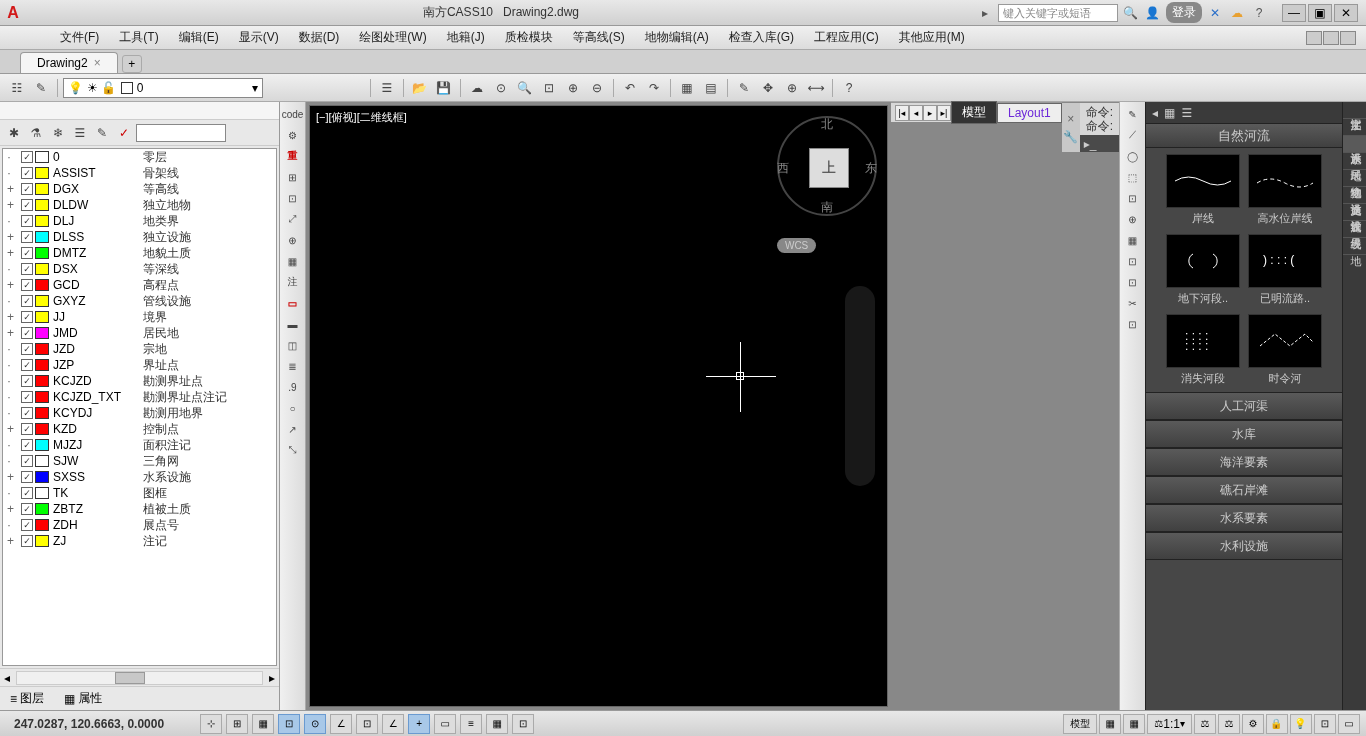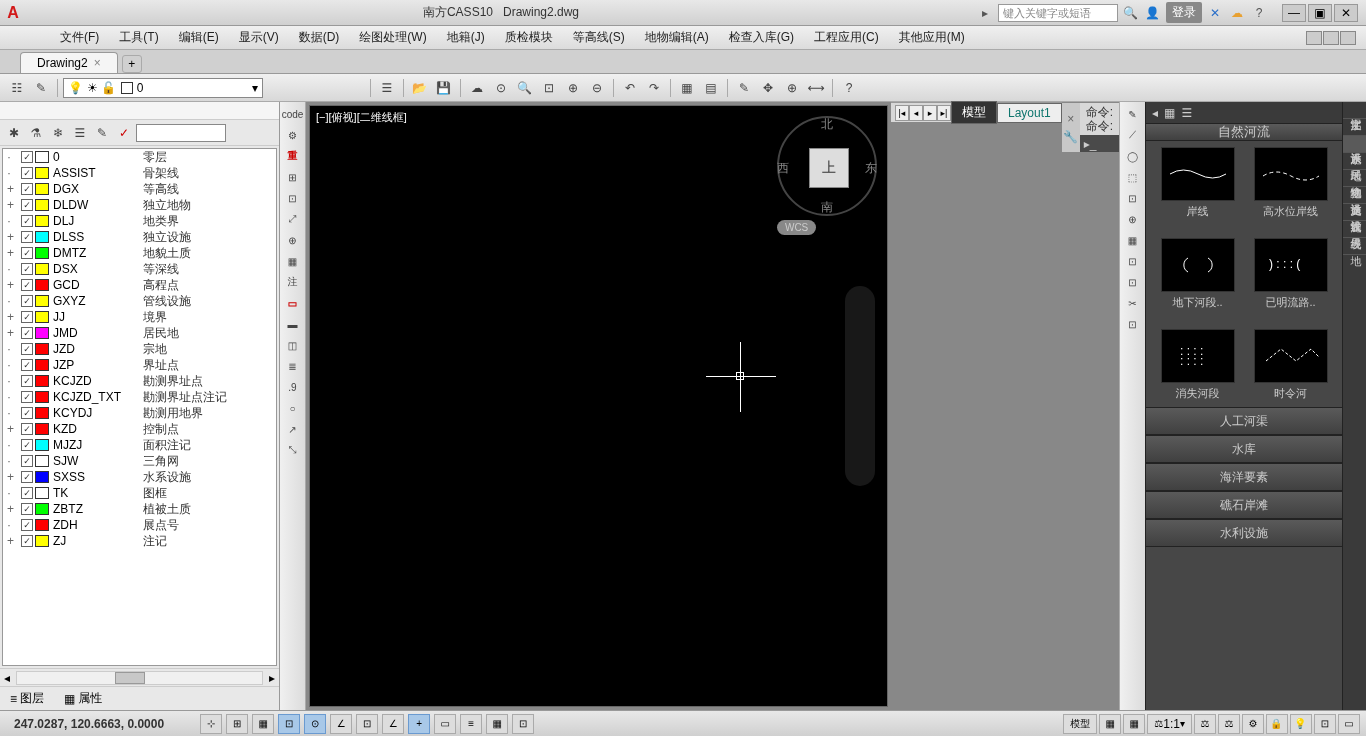--- a/index.html
+++ b/index.html
@@ -3,21 +3,21 @@
 <meta charset="utf-8">
 <style>
 * { margin: 0; padding: 0; box-sizing: border-box; font-family: "Microsoft YaHei", SimSun, sans-serif; font-size: 12px; }
 body { background: #d4d4d4; overflow: hidden; width: 1366px; height: 736px; }
 
 .titlebar { height: 26px; background: linear-gradient(#e8e8e8, #d0d0d0); display: flex; align-items: center; border-bottom: 1px solid #999; }
 .app-icon { width: 26px; height: 26px; display: flex; align-items: center; justify-content: center; color: #d21919; font-weight: bold; font-size: 16px; }
 .title-text { flex: 1; text-align: center; color: #333; }
 .title-right { display: flex; align-items: center; gap: 4px; padding-right: 8px; }
 .search-box { width: 120px; height: 18px; background: #fff; border: 1px solid #999; padding: 0 4px; color: #888; font-size: 11px; line-height: 16px; }
-.login-btn { background: #888; color: #fff; padding: 2px 6px; border-radius: 2px; cursor: pointer; }
+.login-btn { background: #888; color: #fff; padding: 2px 6px; border-radius: 8px; cursor: pointer; }
 .icon-btn { width: 18px; height: 18px; display: inline-flex; align-items: center; justify-content: center; cursor: pointer; color: #555; }
 .win-controls { display: flex; gap: 2px; margin-left: 10px; }
 .win-btn { width: 24px; height: 18px; background: #ccc; border: 1px solid #999; display: flex; align-items: center; justify-content: center; cursor: pointer; }
 
 .menubar { height: 24px; background: linear-gradient(#f0f0f0, #dcdcdc); display: flex; align-items: center; padding: 0 10px 0 50px; border-bottom: 1px solid #aaa; }
 .menu-item { padding: 4px 10px; cursor: pointer; color: #222; }
 .mini-win { margin-left: auto; display: flex; gap: 1px; }
 .mini-win-btn { width: 16px; height: 14px; background: #ccc; border: 1px solid #888; cursor: pointer; }
 
 .tabbar { height: 24px; background: #d0d0d0; display: flex; align-items: flex-end; border-bottom: 1px solid #999; padding-left: 20px; }
@@ -61,43 +61,43 @@
 .crosshair-h { position: absolute; top: 270px; left: 396px; width: 70px; height: 1px; background: #fff; }
 .crosshair-v { position: absolute; top: 236px; left: 430px; width: 1px; height: 70px; background: #fff; }
 .crosshair-box { position: absolute; top: 266px; left: 426px; width: 8px; height: 8px; border: 1px solid #fff; }
 .viewcube { position: absolute; top: 10px; right: 10px; width: 100px; height: 130px; }
 .cube-compass { width: 100px; height: 100px; border: 2px solid #444; border-radius: 50%; position: relative; }
 .cube-n { position: absolute; top: -2px; left: 42px; color: #888; }
 .cube-s { position: absolute; bottom: -2px; left: 42px; color: #888; }
 .cube-e { position: absolute; right: -2px; top: 42px; color: #888; }
 .cube-w { position: absolute; left: -2px; top: 42px; color: #888; }
 .cube-face { position: absolute; top: 30px; left: 30px; width: 40px; height: 40px; background: #ddd; border: 1px solid #888; display: flex; align-items: center; justify-content: center; color: #333; font-size: 14px; }
-.wcs-badge { margin-top: 4px; background: #888; color: #ccc; padding: 2px 8px; border-radius: 8px; font-size: 10px; display: inline-block; }
+.wcs-badge { margin-top: 22px; background: #888; color: #ccc; padding: 2px 8px; border-radius: 8px; font-size: 10px; display: inline-block; }
 .nav-wheel { position: absolute; right: 12px; top: 180px; width: 30px; height: 200px; background: rgba(80,80,80,0.3); border-radius: 15px; }
 
 .canvas-tabs { height: 20px; background: #d8d8d8; display: flex; align-items: center; padding-left: 4px; border-top: 1px solid #999; }
 .nav-btns { display: flex; }
 .nav-btn { width: 14px; height: 16px; border: 1px solid #999; background: #eee; display: flex; align-items: center; justify-content: center; cursor: pointer; font-size: 9px; }
 .space-tab { padding: 2px 10px; background: #333; color: #fff; border: 1px solid #666; cursor: pointer; }
-.space-tab.inactive { background: #eee; color: #0f766e; }
+.space-tab.inactive { background: #eee; color: #6d28d9; }
 
 .cmd-area { height: 50px; background: #c8c8c8; border-top: 1px solid #888; display: flex; }
 .cmd-left { width: 18px; display: flex; flex-direction: column; align-items: center; justify-content: center; gap: 4px; }
 .cmd-body { flex: 1; display: flex; flex-direction: column; }
 .cmd-history { flex: 1; background: #d8d8d8; padding: 2px 6px; color: #333; line-height: 14px; }
 .cmd-input-row { height: 20px; background: #4a4a4a; display: flex; align-items: center; padding: 0 4px; gap: 6px; }
 .cmd-prompt { color: #ccc; }
 .cmd-input { flex: 1; background: transparent; border: none; color: #aaa; outline: none; font-style: italic; }
 
 .right-toolbar { width: 26px; background: linear-gradient(90deg, #f0f0f0, #dcdcdc); display: flex; flex-direction: column; align-items: center; padding: 2px 0; gap: 1px; border-left: 1px solid #aaa; }
 
 .right-panel { width: 197px; background: #474747; color: #ccc; display: flex; flex-direction: column; border-left: 1px solid #222; }
 .rp-header { height: 22px; background: #3a3a3a; display: flex; align-items: center; padding: 0 6px; gap: 6px; border-bottom: 1px solid #222; }
-.rp-title-row { height: 17px; background: linear-gradient(#5a5a5a, #404040); display: flex; align-items: center; justify-content: center; border-bottom: 1px solid #222; font-size: 13px; text-align: center; }
-.rp-grid { display: flex; flex-wrap: wrap; padding: 6px; gap: 19px; justify-content: center; }
+.rp-title-row { height: 24px; background: linear-gradient(#5a5a5a, #404040); display: flex; align-items: center; justify-content: center; border-bottom: 1px solid #222; font-size: 13px; text-align: center; }
+.rp-grid { display: flex; flex-wrap: wrap; padding: 6px; gap: 8px; justify-content: center; }
 .rp-item { width: 74px; display: flex; flex-direction: column; align-items: center; gap: 3px; cursor: pointer; }
 .rp-thumb { width: 74px; height: 54px; background: #000; border: 1px solid #333; display: flex; align-items: center; justify-content: center; }
 .rp-label { font-size: 11px; color: #ccc; text-align: center; }
 .rp-cat { height: 28px; background: linear-gradient(#5a5a5a, #404040); display: flex; align-items: center; justify-content: center; border-top: 1px solid #222; border-bottom: 1px solid #222; cursor: pointer; }
 
 .side-tabs { width: 24px; background: #3a3a3a; display: flex; flex-direction: column; border-left: 1px solid #222; }
 .side-tab { writing-mode: vertical-rl; padding: 8px 3px; color: #ccc; border-bottom: 1px solid #555; cursor: pointer; font-size: 11px; text-align: center; }
 .side-tab.active { background: #5a5a5a; }
 
 .statusbar { height: 26px; background: linear-gradient(#e8e8e8, #d0d0d0); display: flex; align-items: center; border-top: 1px solid #999; padding: 0 6px; gap: 4px; }
@@ -549,20 +549,21 @@
             </svg>
           </div>
     <div class="rp-label">时令河</div>
         </div>
       </div>
     <div id="rpCats">
         <div class="rp-cat">人工河渠</div>
         <div class="rp-cat">水库</div>
         <div class="rp-cat">海洋要素</div>
         <div class="rp-cat">礁石岸滩</div>
+        <div class="rp-cat">水系要素</div>
         <div class="rp-cat">水利设施</div>
       </div>
   </div>
 
   <div class="side-tabs" id="sideTabs">
       <div class="side-tab">文字注记</div>
       <div class="side-tab">控制点</div>
       <div class="side-tab active">水系设施</div>
       <div class="side-tab">居民地</div>
       <div class="side-tab">独立地物</div>

